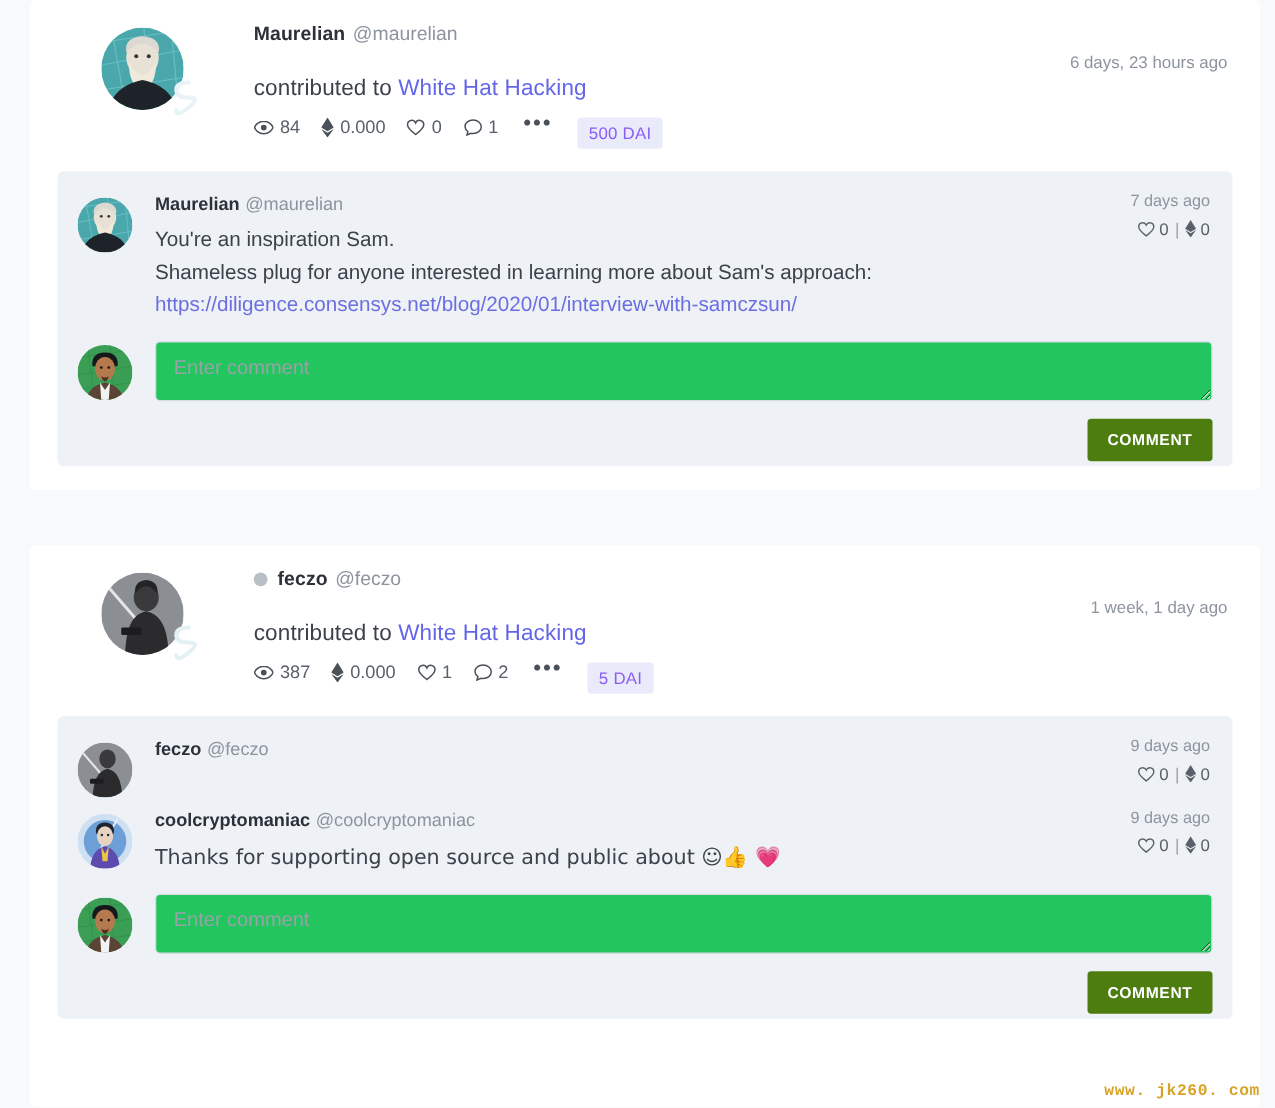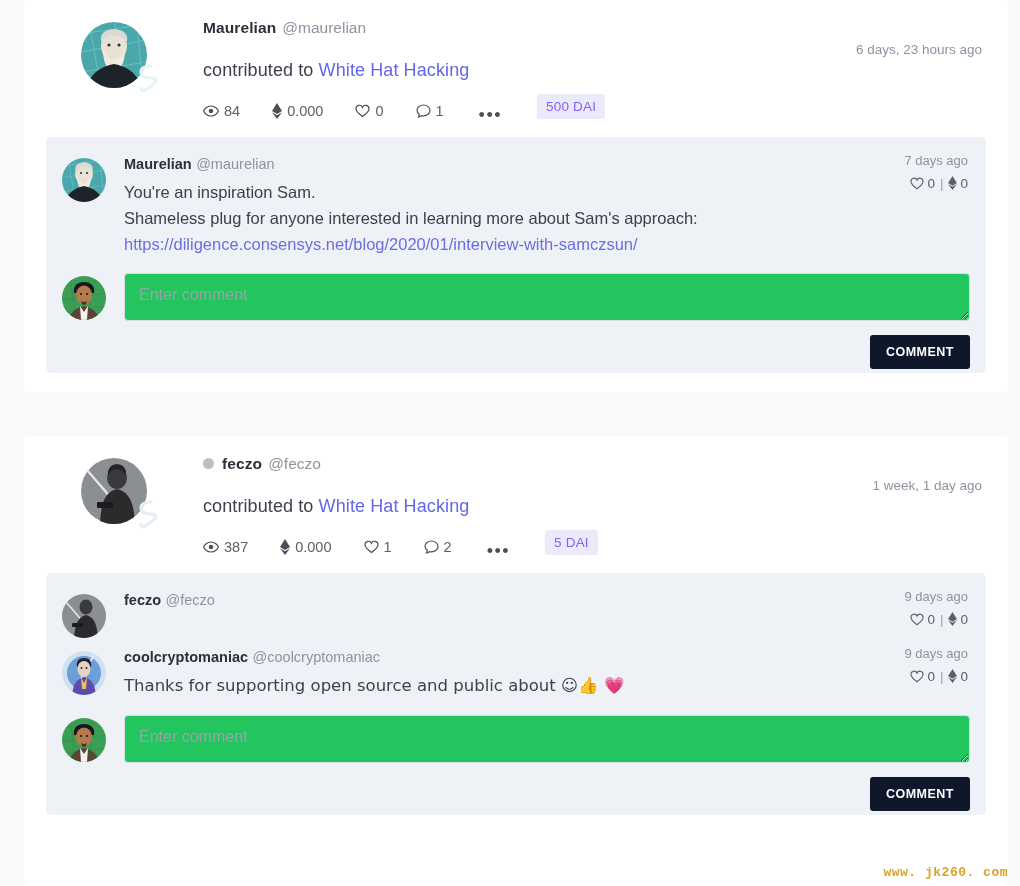--- a/index.html
+++ b/index.html
@@ -47,22 +47,22 @@
     width: 11px; height: 11px; border-radius: 50%;
     background: #b9bfc6; display: inline-block; margin-right: 2px;
   }
   .uname { font-size: 15.5px; font-weight: 700; color: #2c3038; letter-spacing: .1px; }
   .handle { font-size: 15.5px; color: #8d949e; font-weight: 400; }
 
   .contrib-row { margin-top: 24px; font-size: 18px; color: #3c414a; letter-spacing: .1px; }
   .contrib-link { color: #6366e8; text-decoration: none; }
 
   .meta-row {
-    margin-top: 13px; display: flex; align-items: flex-end;
-    gap: 32px; color: #5a6069; font-size: 14.5px;
+    margin-top: 13px; display: flex; align-items: flex-start;
+    gap: 17px; color: #5a6069; font-size: 14.5px;
   }
   .meta-item { display: inline-flex; align-items: center; gap: 5px; }
   .meta-item svg { display: block; }
   .dots-btn { color: #4b5159; font-size: 18px; letter-spacing: 1.5px; line-height: 8px; padding: 0 3px; }
   .dai-badge {
     background: #e9ebfb; color: #8b5cf6; font-size: 13.5px;
     padding: 5px 9px; border-radius: 3px; letter-spacing: .2px;
   }
   .timestamp {
     position: absolute; right: 26px; top: 42px;
@@ -109,21 +109,21 @@
     width: 100%; height: 48px;
     border: 1px solid #d7dde3; border-radius: 4px;
     background: #22c55e; resize: vertical;
     padding: 12px 14px; font-size: 16px;
     color: #3c414a; font-family: "Liberation Sans", sans-serif;
     outline: none; display: block;
   }
   .comment-input::placeholder { color: #9aa1a9; }
   .editor-actions { display: flex; justify-content: flex-end; margin-top: 14px; }
   .comment-btn {
-    background: #0f172a; color: #ffffff;
+    background: #4d7c0f; color: #ffffff;
     border: none; border-radius: 3px;
     font-size: 12.5px; font-weight: 700; letter-spacing: .5px;
     padding: 10px 16px; cursor: pointer;
     font-family: "Liberation Sans", sans-serif;
   }
 
   .watermark {
     position: absolute; right: 12px; bottom: 6px;
     font-family: "Liberation Mono", monospace;
     font-size: 13px; font-weight: 700; color: #d6a326;

